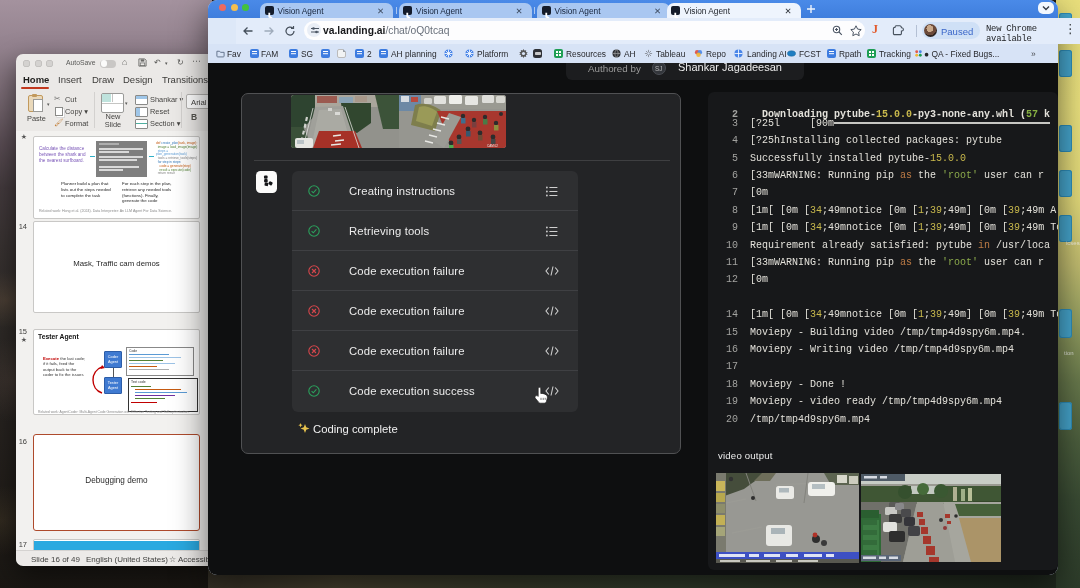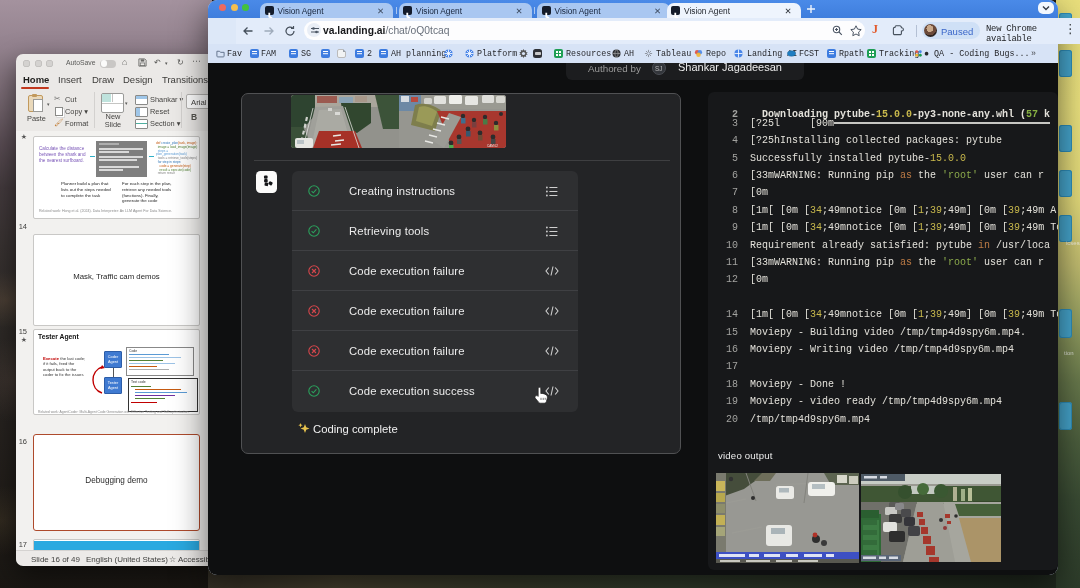--- a/index.html
+++ b/index.html
@@ -36,21 +36,21 @@
   #tabstrip{position:absolute;left:0;top:0;width:850px;height:17.5px;background:linear-gradient(180deg,#4a8ae8,#3f7edd);border-radius:9px 9px 0 0;}
   .ctl{position:absolute;top:4px;width:7px;height:7px;border-radius:50%;}
   .tab{position:absolute;top:3px;height:14.5px;border-radius:7px 7px 0 0;}
   .tab .fav{position:absolute;left:4.5px;top:3px;width:9px;height:9px;border-radius:2px;background:#141c2b;}
   .tab .ttl{position:absolute;left:17.5px;top:3px;font-size:8.3px;color:#15233a;}
   .tab .cls{position:absolute;top:2.5px;font-size:8.5px;color:#3e4c61;}
   .tsep{position:absolute;top:7px;width:1px;height:7px;background:rgba(255,255,255,.55);}
   #toolbar{position:absolute;left:0;top:17.5px;width:850px;height:26.5px;background:#e3ecfa;margin-left:28px;}
   #bookbar{position:absolute;left:0;top:44px;width:850px;height:18.5px;background:#d7e3f6;}
   .bmico{position:absolute;top:4.5px;width:9px;height:9px;border-radius:2px;}
-  .bmtxt{position:absolute;top:5px;font-size:8.4px;color:#27282c;font-family:Liberation Mono, monospace;}
+  .bmtxt{position:absolute;top:5px;font-size:8.4px;color:#27282c;}
   .gdoc{background:#3d7ce0;}
   .gdoc:before{content:"";position:absolute;left:2px;top:2.2px;width:5px;height:1.1px;background:#fff;box-shadow:0 2.2px 0 #fff;}
   
   #content{position:absolute;left:0;top:62.5px;width:850px;height:512.5px;background:#0e0f10;overflow:hidden;border-radius:0 0 9px 9px;}
   #authbar{position:absolute;left:358px;top:-9px;width:238px;height:26px;background:#1c1d1f;border-radius:6px;}
   #card{position:absolute;left:33px;top:30.5px;width:440px;height:361px;background:#232426;border:1px solid #505153;border-radius:7px;box-sizing:border-box;}
   #statlist{position:absolute;left:50px;top:77px;width:286px;height:241px;background:#2e2f31;border-radius:6px;overflow:hidden;}
   .srow{position:absolute;left:0;width:286px;height:40px;border-bottom:1px solid #3f4043;box-sizing:border-box;}
   .srow .lbl{position:absolute;left:57px;top:13.5px;font-size:11.3px;font-weight:500;color:#ececec;letter-spacing:.15px;}
   #term{position:absolute;left:500px;top:29.5px;width:350px;height:478px;background:#17181a;border-radius:6px;overflow:hidden;}
@@ -166,21 +166,21 @@
           <div style="color:#c55a11;">&nbsp;&nbsp;&nbsp;&nbsp;code = generate(step)</div>
           <div style="color:#538135;">&nbsp;&nbsp;&nbsp;&nbsp;result = execute(code)</div>
           <div style="color:#7f7f7f;">&nbsp;&nbsp;return result</div>
         </div>
         <div style="position:absolute;left:27px;top:44px;width:52px;font-size:4.4px;line-height:5.8px;color:#1f1f1f;">Planner build a plan that lists out the steps needed to complete the task</div>
         <div style="position:absolute;left:88px;top:44px;width:50px;font-size:4.4px;line-height:5.8px;color:#1f1f1f;">For each step in the plan, retrieve any needed tools (functions). Finally, generate the code</div>
         <div style="position:absolute;left:5px;top:72px;width:155px;font-size:3.6px;color:#8a8a8a;">Related work: Hong et al. (2024). Data Interpreter: An LLM Agent For Data Science.</div>
       </div>
 
       <div class="snum" style="left:-1px;top:91px;">14</div>
-      <div class="thumb" style="top:103px;height:92px;">
+      <div class="thumb" style="top:90px;height:92px;">
         <div style="position:absolute;left:0;top:37px;width:100%;text-align:center;font-size:7.8px;color:#272727;">Mask, Traffic cam demos</div>
       </div>
 
       <div class="snum" style="left:-1px;top:196px;">15</div>
       <div class="snum" style="left:-1px;top:205px;font-size:7px;color:#555;">★</div>
       <div class="thumb" id="t15" style="top:198px;height:86px;">
         <div style="position:absolute;left:4px;top:3px;font-size:6.8px;font-weight:700;color:#111;">Tester Agent</div>
         <div style="position:absolute;left:9px;top:26px;width:44px;font-size:4.2px;line-height:5.4px;color:#333;"><span style="color:#c00000;font-weight:700;">Execute</span> the last code; if it fails, feed the output back to the coder to fix the issues</div>
         <svg style="position:absolute;left:52px;top:25px;" width="20" height="50" viewBox="0 0 20 50">
           <path d="M16 12 C4 16 4 34 16 38" fill="none" stroke="#c00000" stroke-width="1.4"></path>
@@ -386,21 +386,21 @@
         <div style="position:absolute;left:4px;top:1px;width:1px;height:7px;background:#1e9e53;"></div>
         <div style="position:absolute;left:1px;top:4px;width:7px;height:1px;background:#1e9e53;"></div>
       </div>
       <div class="bmtxt" style="left:671px;">Tracking</div>
       <svg class="bmico" style="left:706px;background:none;" width="9" height="9" viewBox="0 0 10 10">
         <circle cx="3" cy="3" r="1.6" fill="#e05a4e"></circle>
         <circle cx="7" cy="3" r="1.6" fill="#4a86e8"></circle>
         <circle cx="3" cy="7" r="1.6" fill="#f2b632"></circle>
         <circle cx="7" cy="7" r="1.6" fill="#1e9e53"></circle>
       </svg>
-      <div class="bmtxt" style="left:716px;">● QA - Coding Bugs...</div>
+      <div class="bmtxt" style="left:716px;">● QA - Fixed Bugs...</div>
       <div class="bmtxt" style="left:823px;color:#4a4d52;">»</div>
     </div>
     <div id="content">
       <div id="authbar">
         <div style="position:absolute;left:22px;top:9px;font-size:9.8px;color:#9b9b9b;">Authored by</div>
         <div style="position:absolute;left:86px;top:7px;width:14px;height:14px;border-radius:50%;background:#33363b;border:1px solid #4b4e54;box-sizing:border-box;">
           <div style="position:absolute;left:2px;top:3px;font-size:6.3px;color:#b9b9b9;">SJ</div>
         </div>
         <div style="position:absolute;left:112px;top:7.5px;font-size:11px;font-weight:500;color:#ededed;">Shankar Jagadeesan</div>
       </div>

